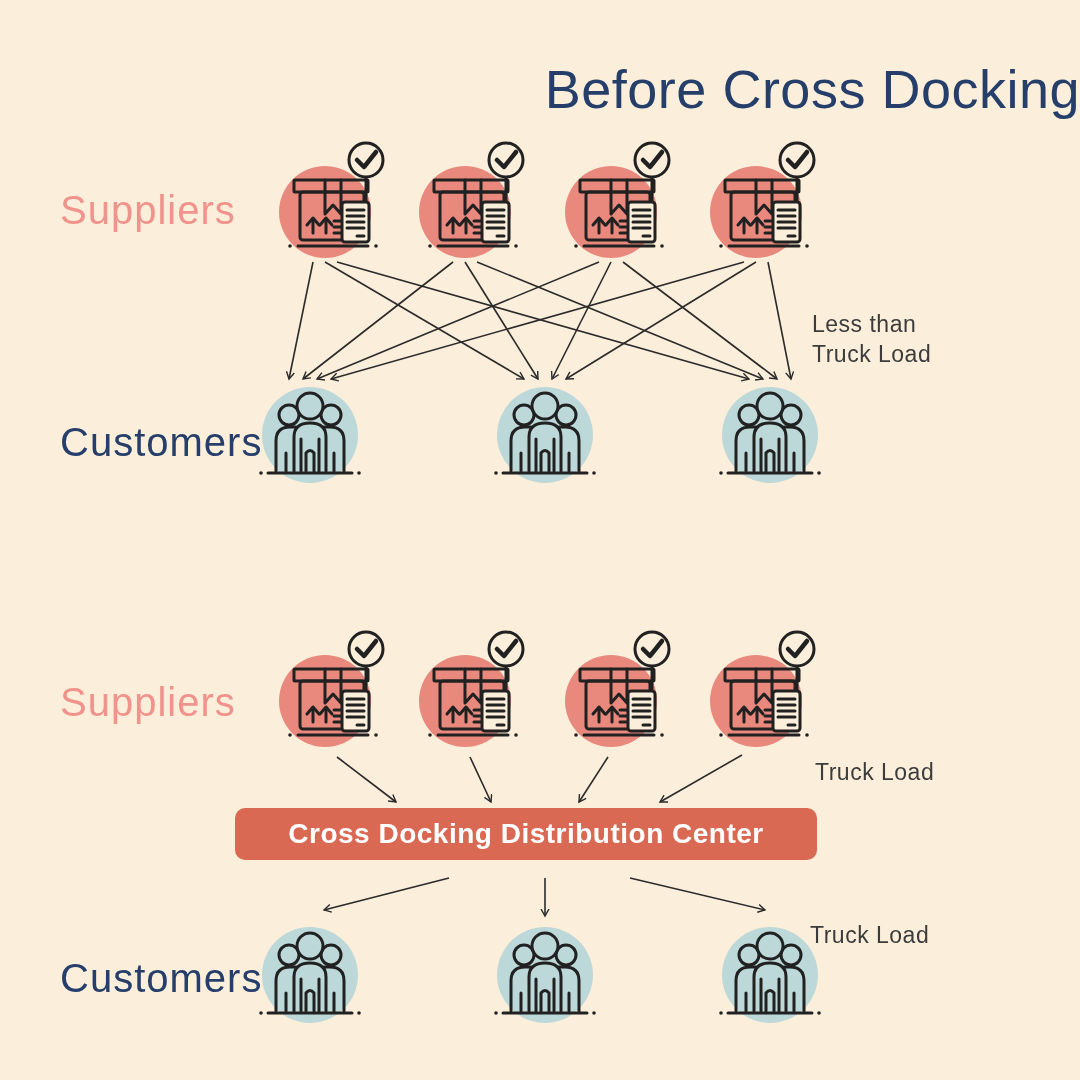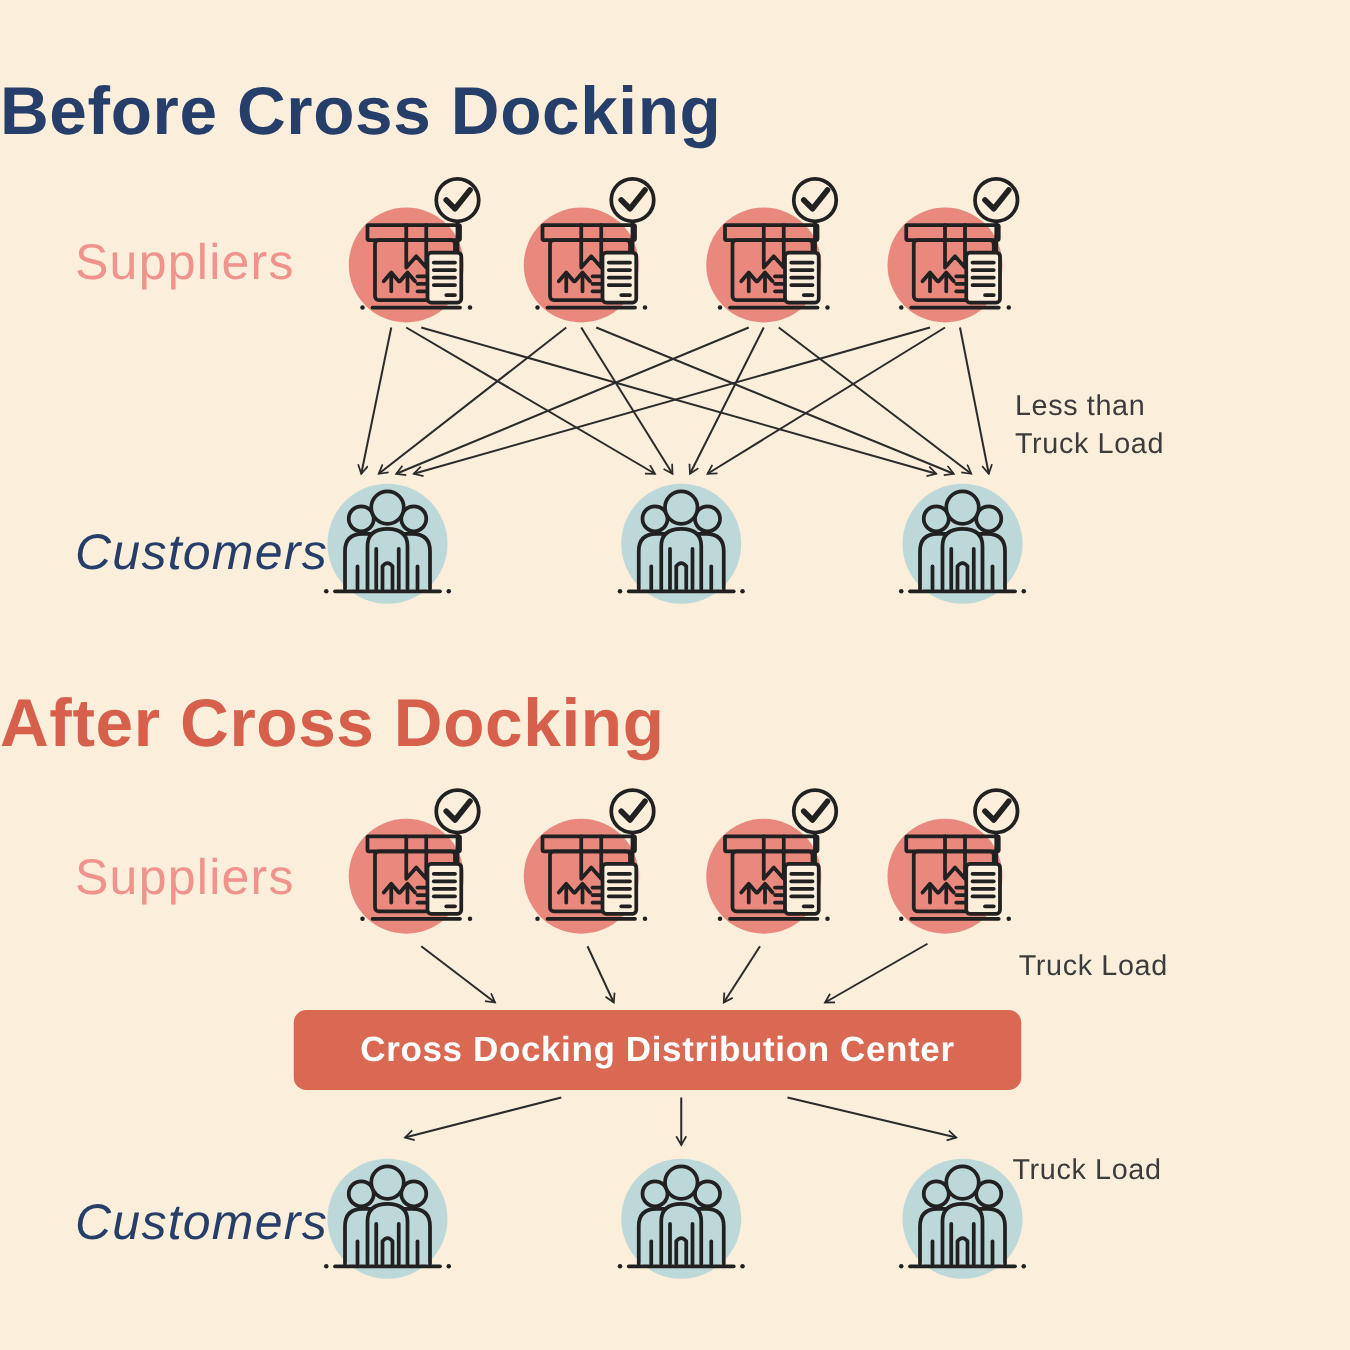--- a/index.html
+++ b/index.html
@@ -16,40 +16,40 @@
     --arrow:#2B2B2B;
   }
   *{margin:0;padding:0;box-sizing:border-box;}
   html,body{background:var(--background);}
   .canvas{
     position:relative;width:1080px;height:1080px;
     background:var(--background);overflow:hidden;
     font-family:"Liberation Sans", sans-serif;
   }
   .title{
-    position:absolute;left:0;width:1080px;text-align:left;
-    font-size:54px;font-weight:700;letter-spacing:.5px;
+    position:absolute;left:0;width:1080px;text-align:right;
+    font-size:54px;font-weight:400;letter-spacing:.5px;
   }
   .title-before{top:58px;color:var(--navy);}
   .title-after{top:548px;color:var(--coral-title);}
   .side-label{
     position:absolute;left:60px;font-size:40px;letter-spacing:1px;font-weight:400;
   }
   .lbl-salmon{color:var(--salmon);}
-  .lbl-navy{color:var(--navy);font-style:italic;}
+  .lbl-navy{color:var(--navy);}
   .annotation{
     position:absolute;font-size:23px;color:var(--annotation);
     letter-spacing:.5px;line-height:30px;margin-top:23px;
   }
   .icon{position:absolute;width:120px;height:124px;}
   .icon svg{display:block;width:100%;height:100%;}
   .arrows{position:absolute;left:0;top:0;width:1080px;height:1080px;}
   .arrows line{stroke:var(--arrow);stroke-width:1.6;}
   .banner{
-    position:absolute;left:235px;top:808px;width:582px;height:64px;
+    position:absolute;left:235px;top:808px;width:582px;height:52px;
     background:var(--banner-bg);border-radius:10px;
     display:flex;align-items:center;justify-content:center;
   }
   .banner span{
     color:var(--banner-text);font-size:28px;font-weight:700;letter-spacing:.5px;
   }
   .line-art{stroke:var(--stroke);stroke-width:3;fill:none;stroke-linecap:round;stroke-linejoin:round;}
 </style>
 </head>
 <body>
@@ -181,21 +181,20 @@
       <svg viewBox="0 0 120 120">
         <use href="#sym-customer"></use>
       </svg>
     </div>
   <div class="icon" style="left:710px;top:373px;height:120px;">
       <svg viewBox="0 0 120 120">
         <use href="#sym-customer"></use>
       </svg>
     </div>
 
-  <div class="title title-after">After Cross Docking</div>
 
   <div class="side-label lbl-salmon" style="top:680px;">Suppliers</div>
 
   <div class="icon" style="left:276px;top:629px;">
       <svg viewBox="0 0 120 124">
         <use href="#sym-supplier"></use>
       </svg>
     </div>
   <div class="icon" style="left:416px;top:629px;">
       <svg viewBox="0 0 120 124">

